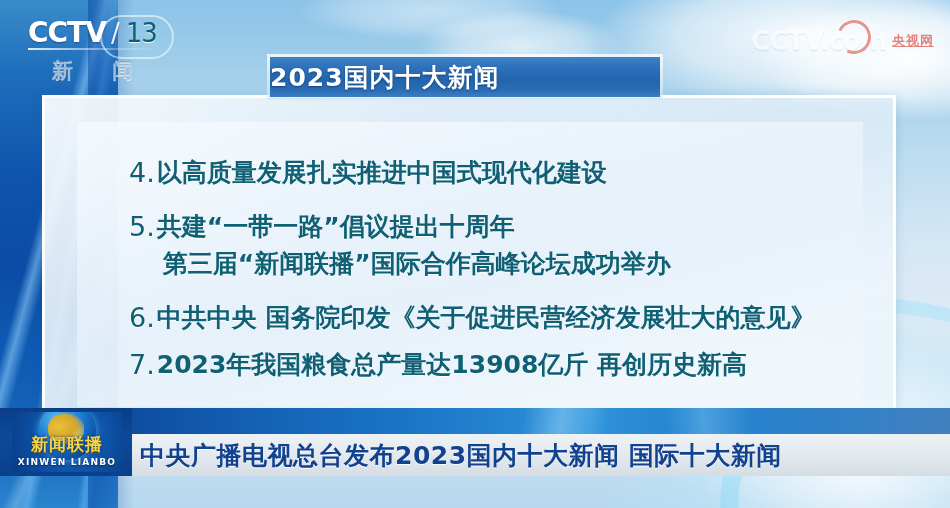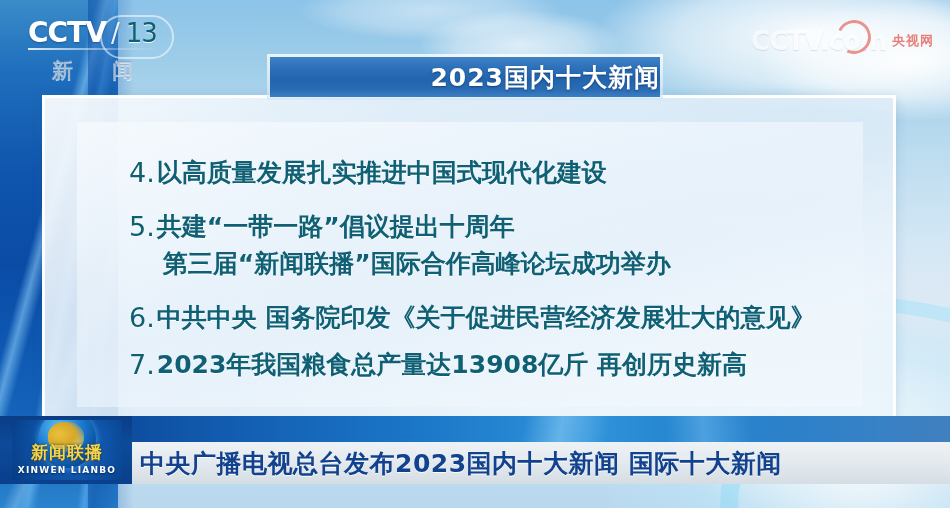--- a/index.html
+++ b/index.html
@@ -110,20 +110,21 @@
     display:flex; align-items:center; gap:6px;
     opacity:.75; user-select:none;
   }
   .wm .wmtext{
     font-size:26px; font-weight:700; color:rgba(255,255,255,.92);
     letter-spacing:-1px; text-shadow:0 1px 1px rgba(120,160,190,.35);
   }
   .wm .wmcn{
     font-size:13px; font-weight:700; color:#e0584f; letter-spacing:1px;
     text-shadow:0 0 2px rgba(255,255,255,.9);
+    text-decoration:underline;
   }
   .wm .ringred{
     position:absolute; left:86px; top:-6px; width:34px; height:34px;
     border:3px solid rgba(225,90,80,.85); border-radius:50%;
     border-left-color:transparent;
     transform:rotate(-20deg);
   }
 
   
   .xinwen-wm{
@@ -158,21 +159,21 @@
     z-index:6;
   }
   .titlewrap .shadowplate{
     position:absolute; left:-3px; top:-3px; right:-3px; bottom:-3px;
     background:linear-gradient(180deg, rgba(255,255,255,.78), rgba(210,228,242,.65));
   }
   .titlebar{
     position:absolute; inset:0;
     background:linear-gradient(180deg,#3f82c6 0%, #2f72ba 22%, #27序 0%, #2568b2 55%, #2a6cb6 80%, #3a7cc2 100%);
     background:linear-gradient(180deg,#3f82c6 0%, #2d71ba 26%, #2264ad 58%, #2a6db5 82%, #3c7ec3 100%);
-    display:flex; align-items:center; justify-content:flex-end;
+    display:flex; align-items:center; justify-content:flex-start;
   }
   .titlebar span{
     color:#ffffff; font-size:25px; font-weight:700; letter-spacing:1px;
     text-shadow:0 1px 2px rgba(0,30,70,.5);
     white-space:nowrap;
   }
 
   
   .list{
     position:absolute; left:52px; top:32px; right:24px;
@@ -194,21 +195,21 @@
     color:#0f6074; white-space:nowrap;
     text-shadow:0 1px 0 rgba(255,255,255,.85);
     font-family:"DejaVu Sans",sans-serif;
   }
   .line.indent{ padding-left:6px; }
   .item.two{ margin-bottom:17px; }
   .item.one{ margin-bottom:10px; }
 
   
   .bottom{
-    position:absolute; left:0; bottom:8px; width:100%; height:84px;border-radius:20px;
+    position:absolute; left:0; bottom:16px; width:100%; height:84px;border-radius:20px;
   }
   .bottom-top{
     position:absolute; left:0; top:0; width:100%; height:26px;
     background:linear-gradient(90deg,#0b3d86 0%, #0d4b9d 12%, #1462b6 28%, #1c78c9 45%, #2f93da 62%, #1f7cc9 78%, #1462b4 92%, #0e4c9c 100%);
   }
   .bottom-top:after{
     content:""; position:absolute; inset:0;
     background:
       linear-gradient(100deg, rgba(255,255,255,0) 55%, rgba(170,225,255,.45) 59%, rgba(255,255,255,0) 64%),
       linear-gradient(85deg,  rgba(255,255,255,0) 70%, rgba(150,215,255,.35) 74%, rgba(255,255,255,0) 79%);

